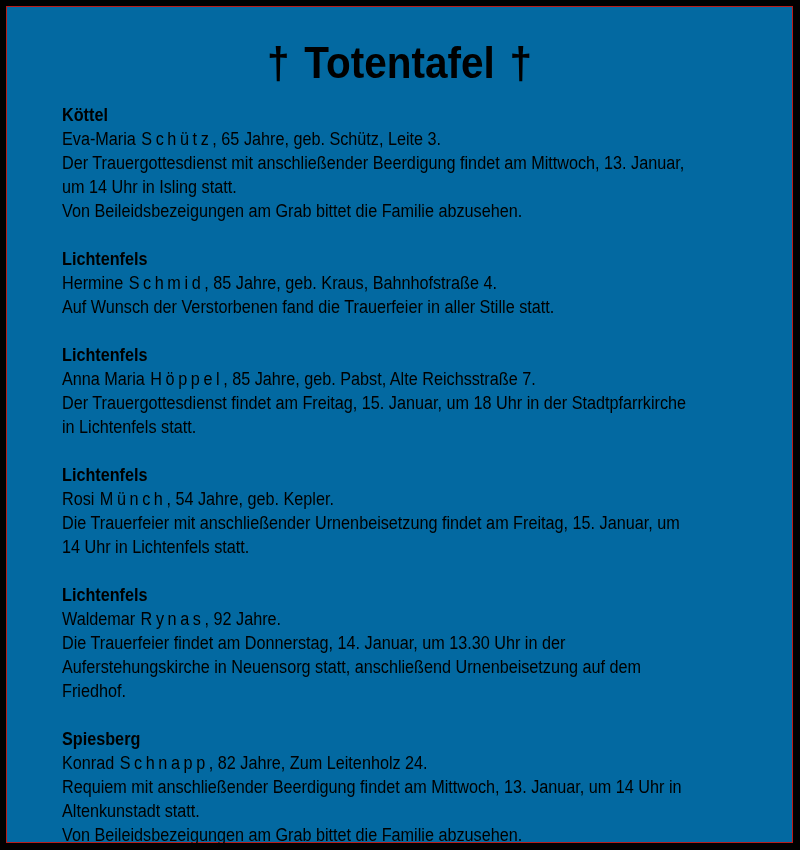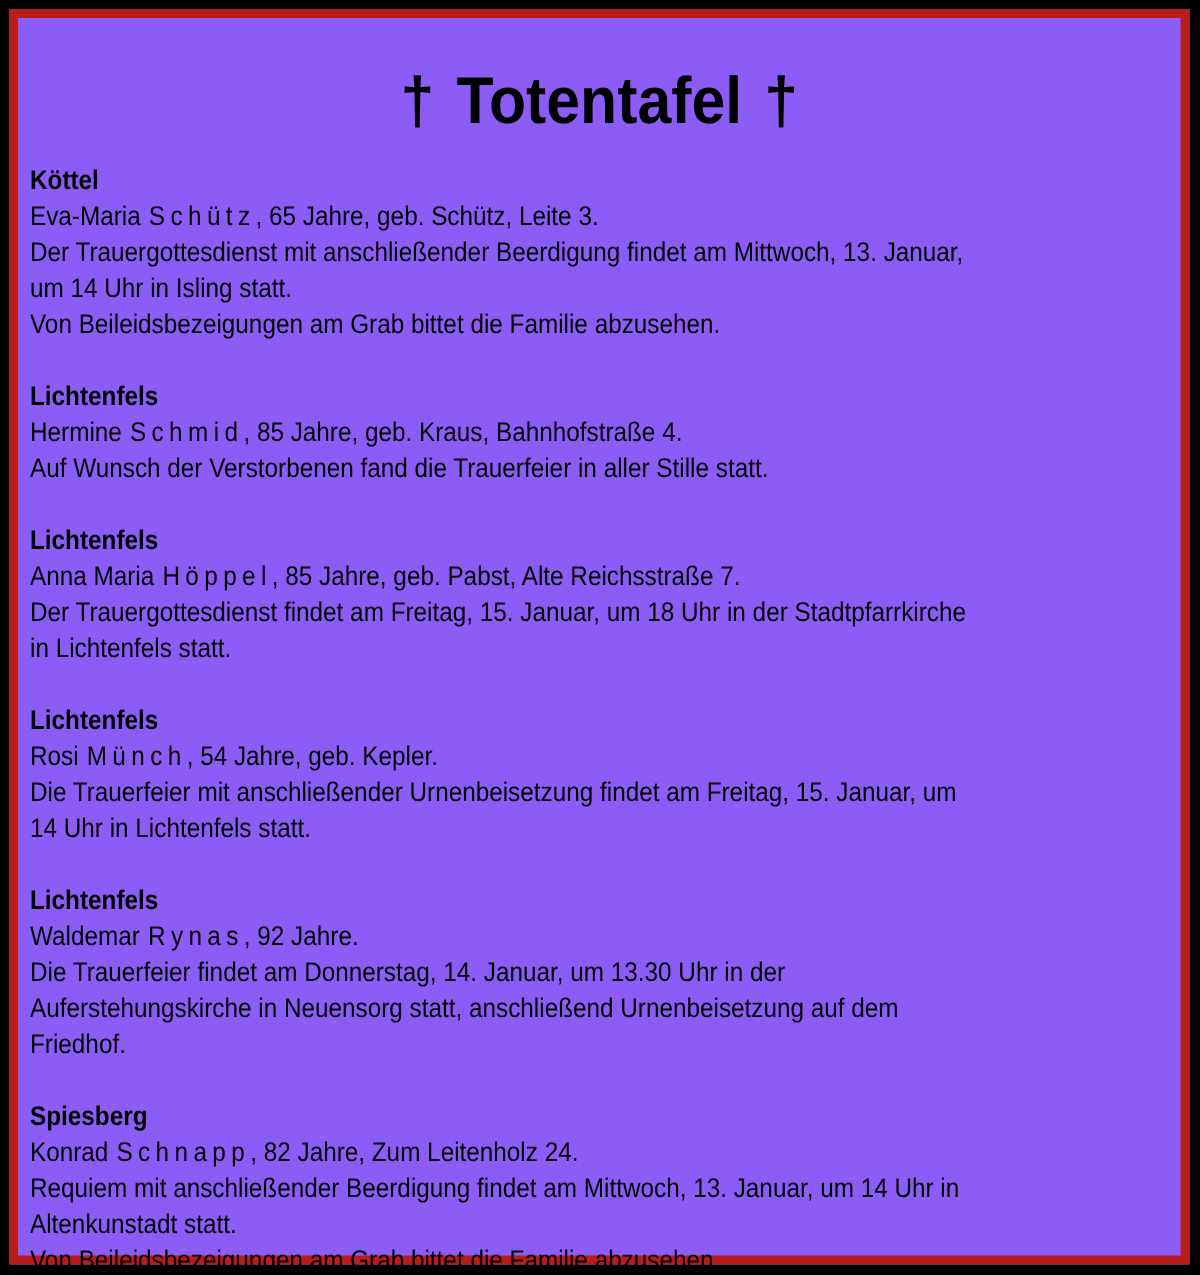--- a/index.html
+++ b/index.html
@@ -11,23 +11,23 @@
       width: 800px;
       height: 850px;
       overflow: hidden;
     }
     .frame {
       position: absolute;
       left: 6px;
       top: 6px;
       width: 787px;
       height: 837px;
-      background: #8b5cf6;
+      background: #0369a1;
       box-sizing: border-box;
-      border: 6px solid #b91c1c;
+      border: 1px solid #b91c1c;
     }
     .title {
       position: absolute;
       left: 0;
       top: 28px;
       width: 100%;
       text-align: center;
       font-family: "Liberation Sans", sans-serif;
       font-weight: bold;
       font-size: 44px;
@@ -45,20 +45,21 @@
       left: 8px;
       top: 96px;
       width: 770px;
       font-family: "Liberation Sans", sans-serif;
       font-size: 18px;
       line-height: 24px;
       color: #000;
     }
     .entry {
       margin-bottom: 24px;
+      margin-left: 47px;
     }
     .entry .place {
       font-weight: bold;
       transform-origin: left;
     }
     .line {
       white-space: nowrap;
       transform-origin: left;
       transform: scaleX(0.9);
     }

